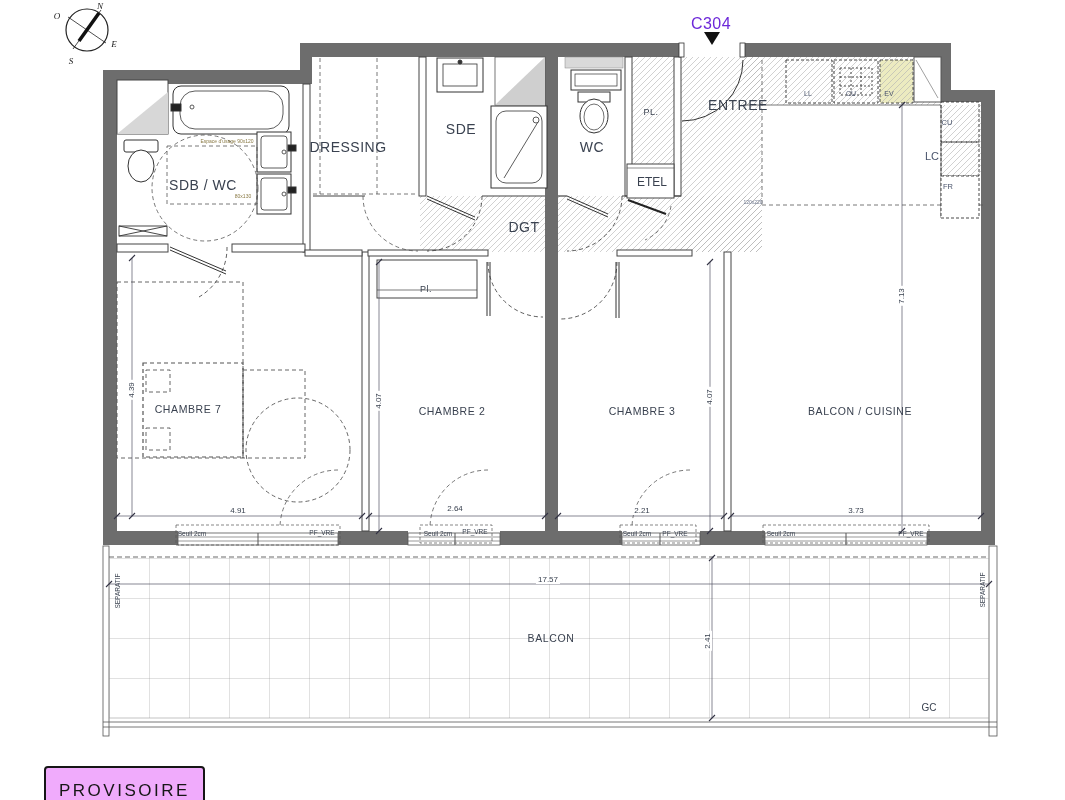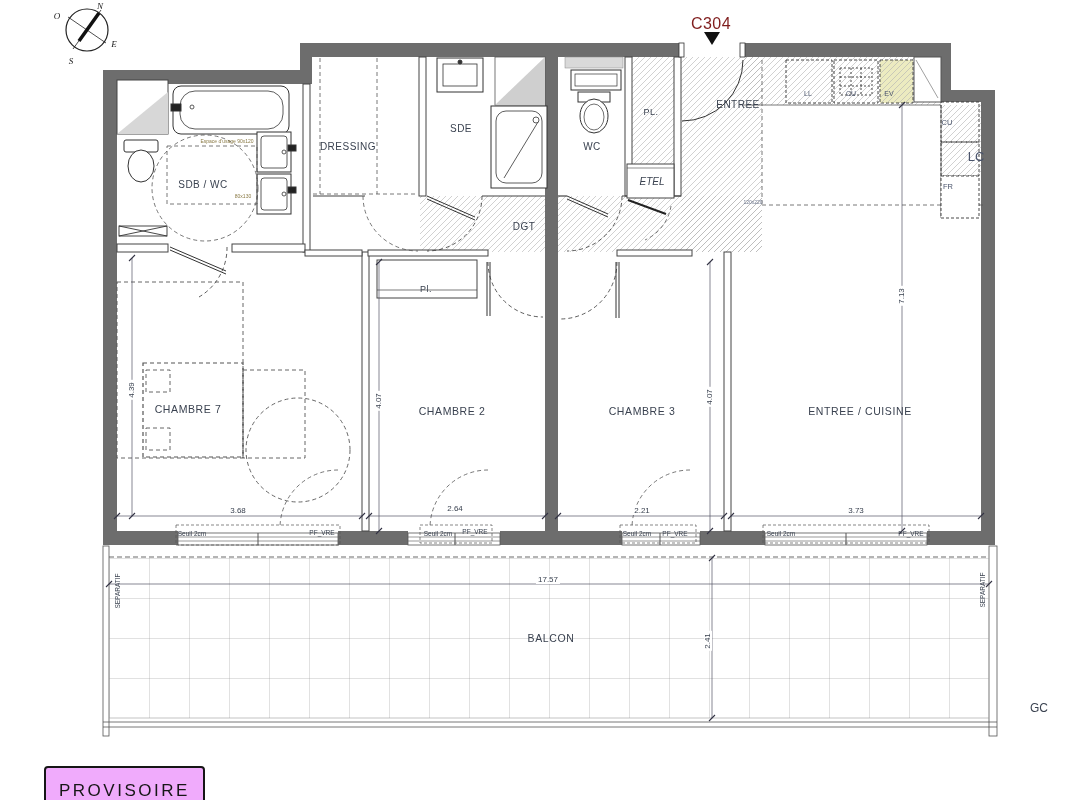--- a/index.html
+++ b/index.html
@@ -2,30 +2,30 @@
 <html><head>
 <meta charset="utf-8">
 <style>
   html,body{margin:0;padding:0;background:#fff;}
   .stage{position:relative;width:1065px;height:800px;background:#fff;overflow:hidden;
          font-family:"Liberation Sans",sans-serif;}
   .stage svg{position:absolute;left:0;top:0;}
   .lbl{position:absolute;transform:translate(-50%,-50%);white-space:nowrap;
        color:#3a4250;font-family:"Liberation Sans",sans-serif;line-height:1;}
   .lbl.rot{transform:translate(-50%,-50%) rotate(-90deg);}
-  .room{font-size:10px;letter-spacing:.5px;}
+  .room{font-size:14px;letter-spacing:.5px;}
   .big{font-size:10.5px;letter-spacing:.6px;}
   .dim{font-size:8px;background:#fff;padding:0 2px;}
   .win{font-size:6.5px;}
   .app{font-size:7px;color:#49536b;}
   .tiny{font-size:5px;color:#8a7a45;}
   .zone{font-size:5px;color:#69738a;}
   .compass-letter{font-size:9px;font-style:italic;font-family:"Liberation Serif",serif;color:#1c1c1c;}
-  .unit{font-size:16px;font-weight:500;color:#7f1d1d;letter-spacing:.5px;}
-  .etel{font-size:10px;font-style:italic;}
+  .unit{font-size:16px;font-weight:500;color:#6d28d9;letter-spacing:.5px;}
+  .etel{font-size:12px;}
   .sep{font-size:6.5px;color:#3a4250;}
   .stamp{position:absolute;left:44px;top:766px;border:2px solid #161616;border-radius:4px;
          padding:13px 13px;font-size:17px;letter-spacing:2.5px;font-weight:500;color:#161616;background:#f0abfc;}
 </style>
 </head>
 <body>
 
 <div class="stage">
 
 <svg width="1065" height="800" viewBox="0 0 1065 800">
@@ -331,35 +331,35 @@
 <span class="lbl room" style="left:461px;top:129px">SDE</span>
 <span class="lbl room" style="left:592px;top:147px">WC</span>
 <span class="lbl room" style="left:651px;top:112px;font-size:9px">PL.</span>
 <span class="lbl room" style="left:738px;top:105px">ENTREE</span>
 <span class="lbl etel" style="left:652px;top:182px">ETEL</span>
 <span class="lbl room" style="left:524px;top:227px">DGT</span>
 <span class="lbl room" style="left:426px;top:289px;font-size:9px">Pl.</span>
 <span class="lbl big" style="left:188px;top:409px">CHAMBRE 7</span>
 <span class="lbl big" style="left:452px;top:411px">CHAMBRE 2</span>
 <span class="lbl big" style="left:642px;top:411px">CHAMBRE 3</span>
-<span class="lbl big" style="left:860px;top:411px">ENTREE / CUISINE</span>
+<span class="lbl big" style="left:860px;top:411px">BALCON / CUISINE</span>
 <span class="lbl big" style="left:551px;top:638px">BALCON</span>
 
 <span class="lbl app" style="left:808px;top:93px">LL</span>
 <span class="lbl app" style="left:851px;top:93px">CU</span>
 <span class="lbl app" style="left:889px;top:93px">EV</span>
 <span class="lbl app" style="left:947px;top:123px;font-size:7.5px">CU</span>
-<span class="lbl app" style="left:976px;top:156px;font-size:13px">LC</span>
+<span class="lbl app" style="left:932px;top:156px;font-size:11px">LC</span>
 <span class="lbl app" style="left:948px;top:187px;font-size:7.5px">FR</span>
 
 <span class="lbl tiny" style="left:227px;top:141px">Espace d'usage 90x120</span>
 <span class="lbl tiny" style="left:243px;top:196px">80x130</span>
 <span class="lbl zone" style="left:753px;top:202px">120x220</span>
 
-<span class="lbl dim" style="left:238px;top:511px">3.68</span>
+<span class="lbl dim" style="left:238px;top:511px">4.91</span>
 <span class="lbl dim rot" style="left:132px;top:390px">4.39</span>
 <span class="lbl dim" style="left:455px;top:509px">2.64</span>
 <span class="lbl dim rot" style="left:379px;top:401px">4.07</span>
 <span class="lbl dim" style="left:642px;top:511px">2.21</span>
 <span class="lbl dim rot" style="left:710px;top:397px">4.07</span>
 <span class="lbl dim" style="left:856px;top:511px">3.73</span>
 <span class="lbl dim rot" style="left:902px;top:296px">7.13</span>
 <span class="lbl dim" style="left:548px;top:580px">17.57</span>
 <span class="lbl dim rot" style="left:708px;top:641px">2.41</span>
 
@@ -367,16 +367,16 @@
 <span class="lbl win" style="left:322px;top:533px">PF_VRE</span>
 <span class="lbl win" style="left:438px;top:534px">Seuil 2cm</span>
 <span class="lbl win" style="left:475px;top:532px">PF_VRE</span>
 <span class="lbl win" style="left:637px;top:534px">Seuil 2cm</span>
 <span class="lbl win" style="left:675px;top:534px">PF_VRE</span>
 <span class="lbl win" style="left:781px;top:534px">Seuil 2cm</span>
 <span class="lbl win" style="left:911px;top:534px">PF_VRE</span>
 
 <span class="lbl sep rot" style="left:118px;top:591px">SEPARATIF</span>
 <span class="lbl sep rot" style="left:983px;top:590px">SEPARATIF</span>
-<span class="lbl" style="left:1039px;top:708px;font-size:12px">GC</span>
+<span class="lbl" style="left:929px;top:708px;font-size:10px">GC</span>
 
 <div class="stamp">PROVISOIRE</div>
 </div>
 
 </body></html>

